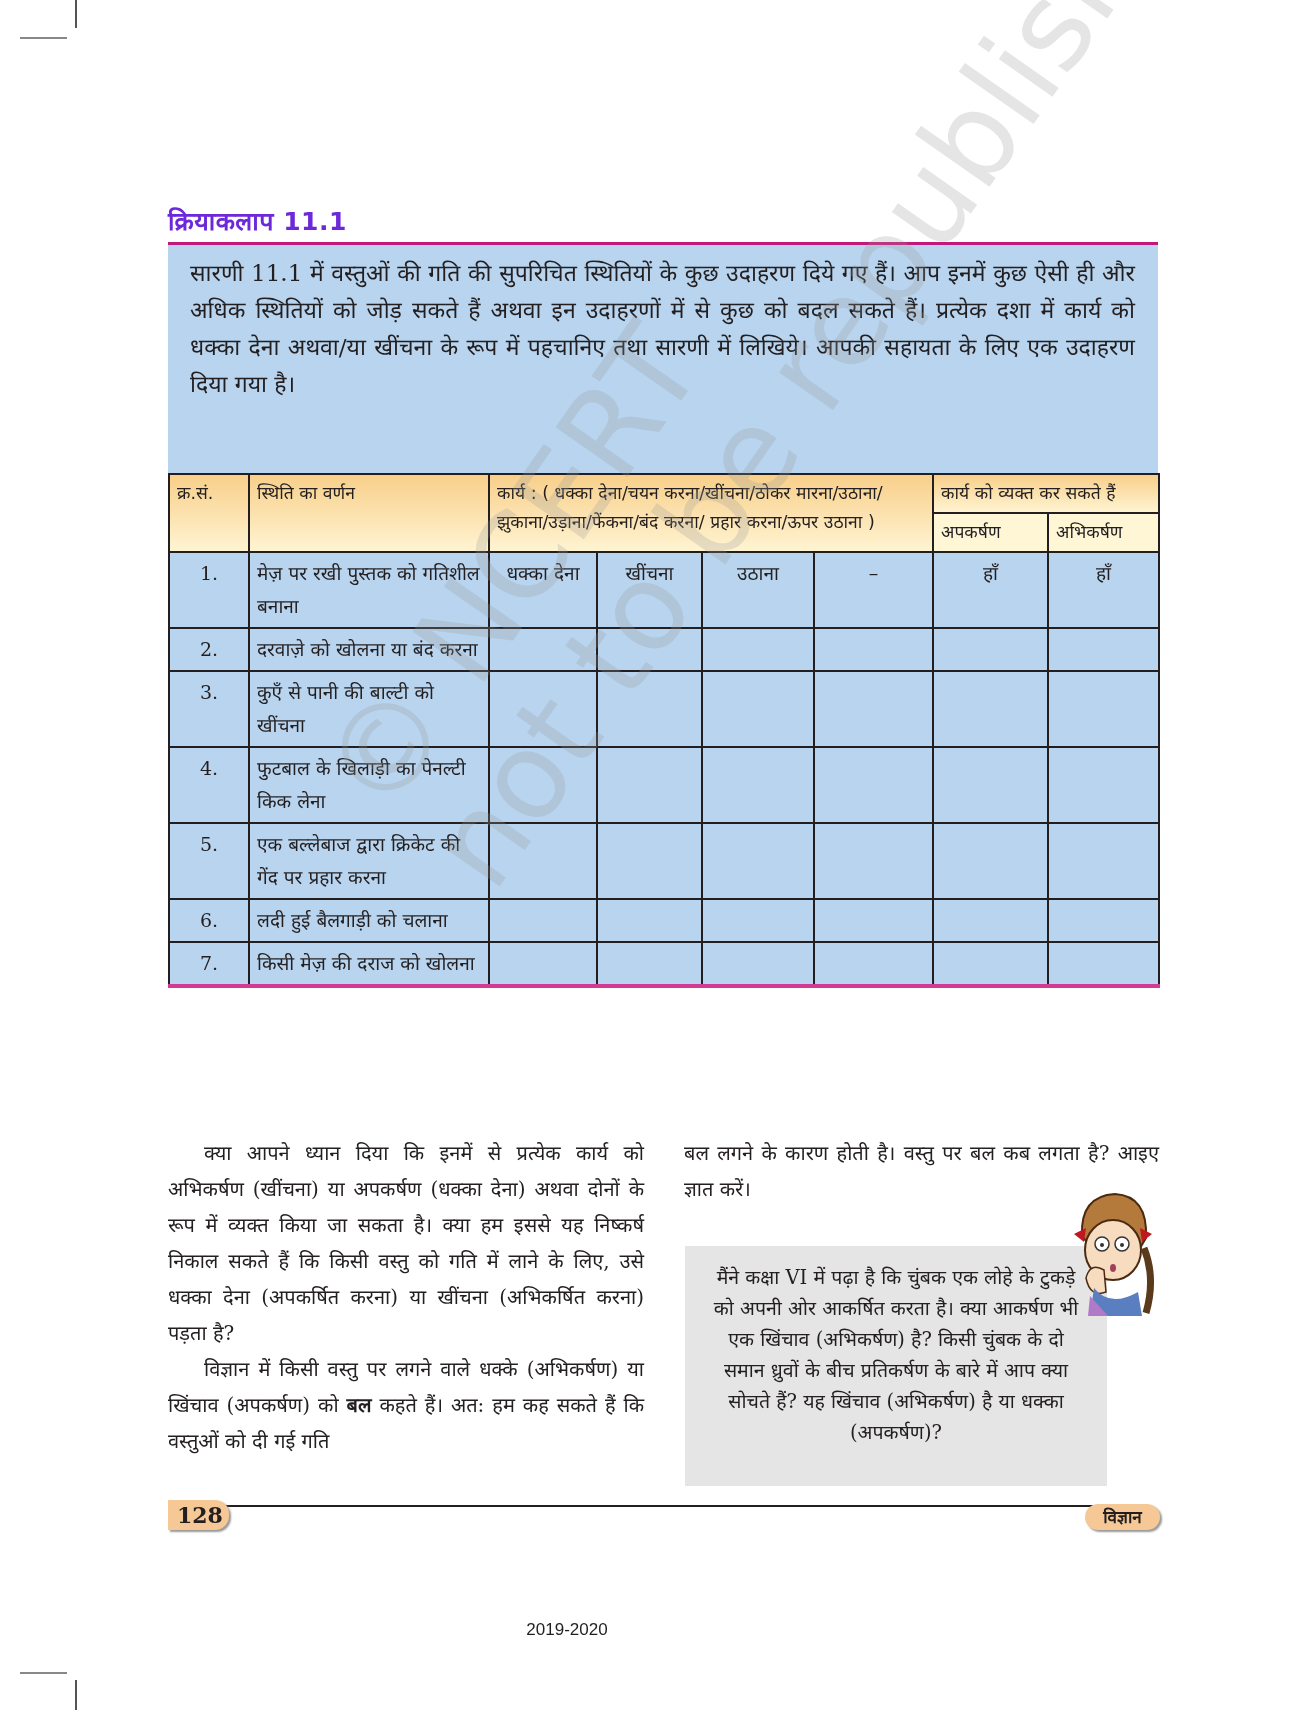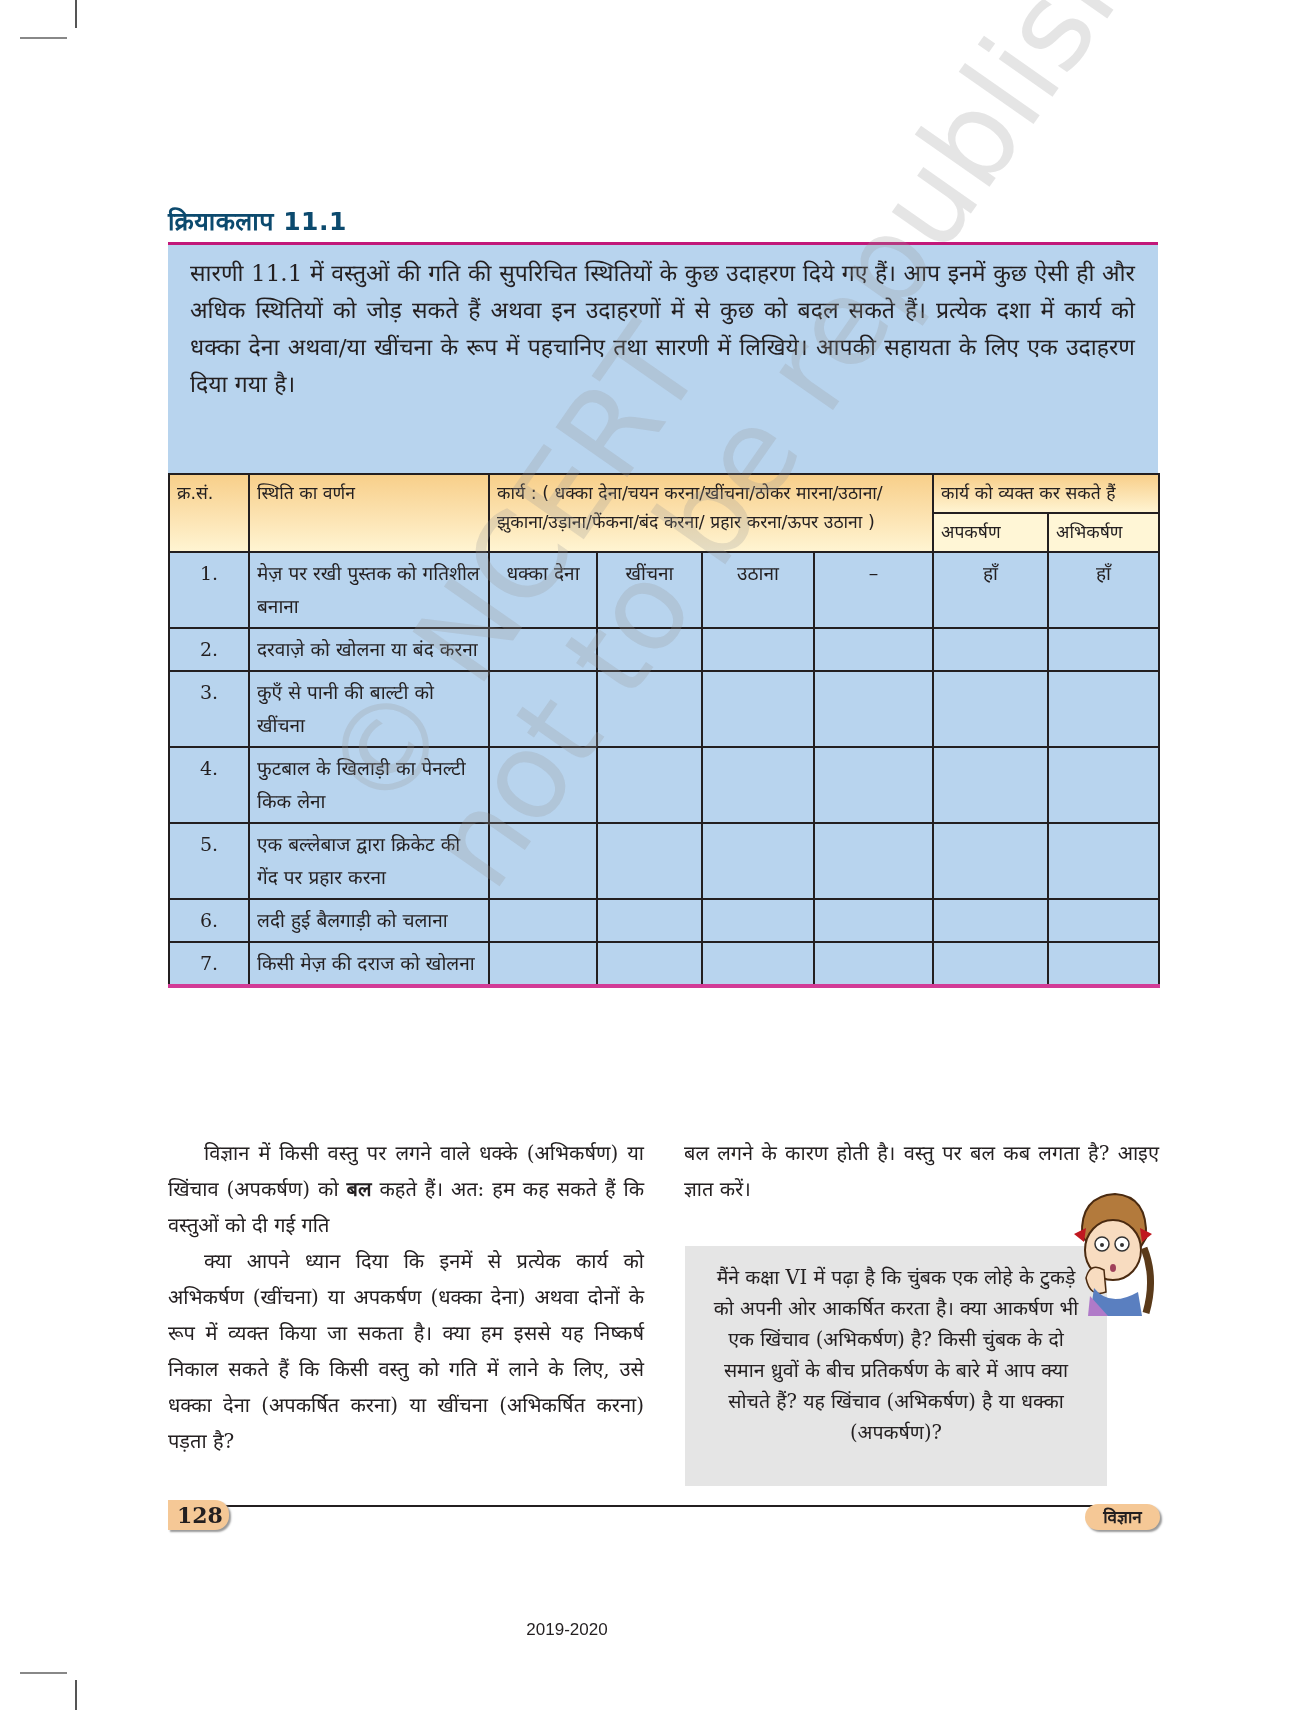--- a/index.html
+++ b/index.html
@@ -1,20 +1,20 @@
 <!DOCTYPE html>
 <html><head>
 <meta charset="utf-8">
 <style>
   html, body { margin:0; padding:0; background:#ffffff; }
   body { width:1313px; height:1710px; position:relative; overflow:hidden;
          font-family:"DejaVu Serif", serif; color:#231f20; }
   .crop { position:absolute; background:#555; }
   .heading { position:absolute; left:168px; top:203px; font-family:"DejaVu Sans", sans-serif;
-             font-size:25px; font-weight:bold; color:#0c4a6e; letter-spacing:0.5px; }
+             font-size:25px; font-weight:bold; color:#6d28d9; letter-spacing:0.5px; }
   .pink-rule { position:absolute; left:168px; top:242px; width:990px; height:3px; background:#c2187a; }
   .activity-box { position:absolute; left:168px; top:245px; width:990px; height:228px; background:#b8d4ee; }
   .activity-text { position:absolute; left:22px; top:10px; width:945px; font-size:23px; line-height:37px;
                    text-align:justify; text-align-last:left; }
   .table-caption { position:absolute; left:0; top:175px; width:990px; text-align:center;
                    font-family:"DejaVu Sans", sans-serif; font-style:italic; font-weight:bold; font-size:21px; }
   table.act { position:absolute; left:168px; top:473px; width:990px; border-collapse:collapse; table-layout:fixed;
               font-size:19px; }
   table.act td, table.act th { border:2px solid #231f20; vertical-align:top; padding:4px 7px; font-weight:normal; }
   table.act thead th { background:linear-gradient(#f8cf8a, #fff4d2); text-align:left; font-family:"DejaVu Sans", sans-serif; font-size:17.5px; line-height:29px; }
@@ -150,22 +150,22 @@
       <td></td>
       <td></td>
       <td></td>
       <td></td>
       <td></td>
     </tr>
   </tbody>
 </table>
 
 <div class="body-left">
+  <p>क्या आपने ध्यान दिया कि इनमें से प्रत्येक कार्य को अभिकर्षण (खींचना) या अपकर्षण (धक्का देना) अथवा दोनों के रूप में व्यक्त किया जा सकता है। क्या हम इससे यह निष्कर्ष निकाल सकते हैं कि किसी वस्तु को गति में लाने के लिए, उसे धक्का देना (अपकर्षित करना) या खींचना (अभिकर्षित करना) पड़ता है?</p>
   <p><span>विज्ञान में किसी वस्तु पर लगने वाले धक्के (अभिकर्षण) या खिंचाव (अपकर्षण) को </span><b>बल</b><span> कहते हैं। अत: हम कह सकते हैं कि वस्तुओं को दी गई गति</span></p>
-  <p>क्या आपने ध्यान दिया कि इनमें से प्रत्येक कार्य को अभिकर्षण (खींचना) या अपकर्षण (धक्का देना) अथवा दोनों के रूप में व्यक्त किया जा सकता है। क्या हम इससे यह निष्कर्ष निकाल सकते हैं कि किसी वस्तु को गति में लाने के लिए, उसे धक्का देना (अपकर्षित करना) या खींचना (अभिकर्षित करना) पड़ता है?</p>
 </div>
 
 <div class="body-right">
   <p>बल लगने के कारण होती है। वस्तु पर बल कब लगता है? आइए ज्ञात करें।</p>
 </div>
 
 <div class="note-box">
   <div class="note-text">मैंने कक्षा VI में पढ़ा है कि चुंबक एक लोहे के टुकड़े को अपनी ओर आकर्षित करता है। क्या आकर्षण भी एक खिंचाव (अभिकर्षण) है? किसी चुंबक के दो समान ध्रुवों के बीच प्रतिकर्षण के बारे में आप क्या सोचते हैं? यह खिंचाव (अभिकर्षण) है या धक्का (अपकर्षण)?</div>
 </div>
 

